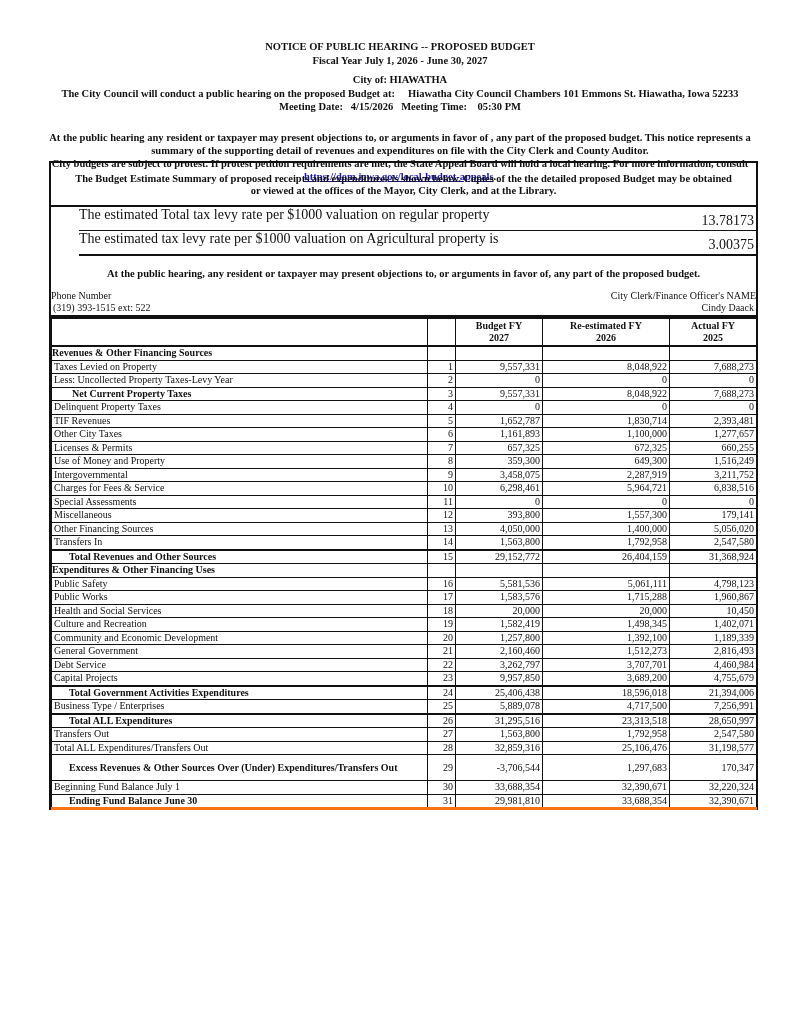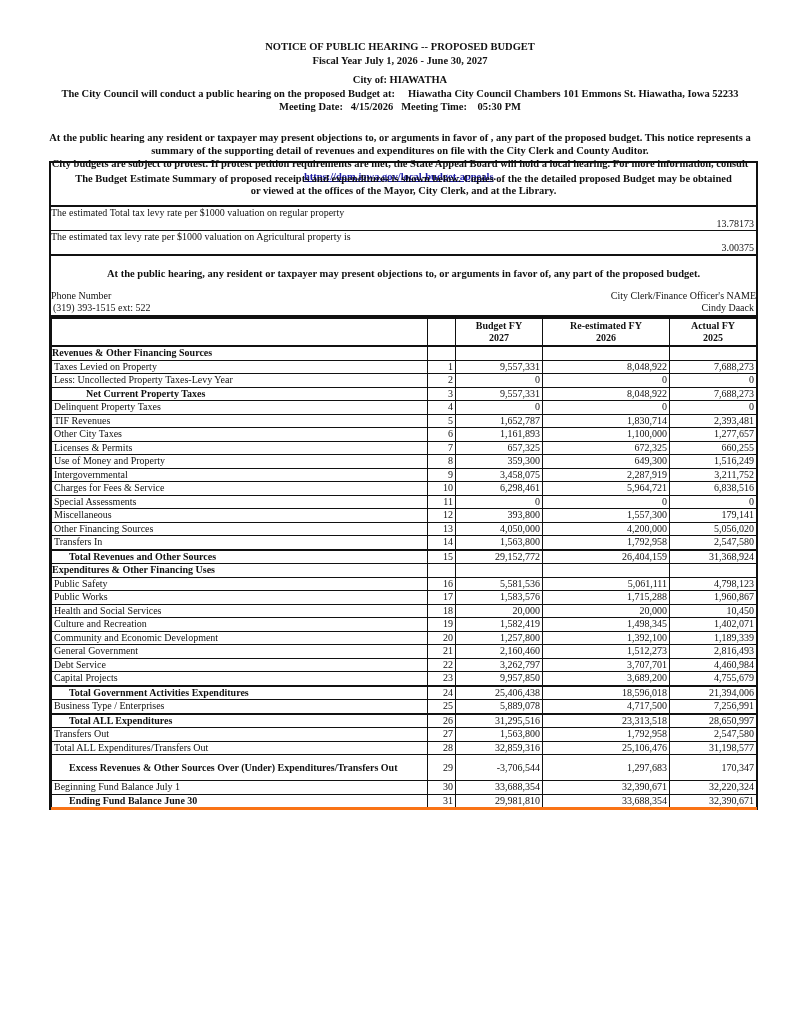--- a/index.html
+++ b/index.html
@@ -3,37 +3,37 @@
 <meta charset="utf-8">
 <style>
   html, body { margin:0; padding:0; background:#ffffff; }
   body { width:791px; height:1024px; position:relative; font-family:"Liberation Serif", serif; color:#111; overflow:hidden; }
   .hdr { position:absolute; left:40px; width:720px; text-align:center; font-weight:bold; font-size:10.5px; line-height:13px; }
   .hdr .line { display:block; }
   .hdr a { color:#1a1aa8; text-decoration:underline; }
   .frame { position:absolute; left:49px; top:161px; width:705px; border:2px solid #111; border-bottom:none; }
   .box { border-bottom:2px solid #111; }
   .intro { height:44px; font-weight:bold; font-size:10.5px; text-align:center; padding:10px 20px 8px; box-sizing:border-box; line-height:12px; }
-  .levy { height:23px; font-size:10px; position:relative; border-bottom:1px solid #111; }
+  .levy { height:23px; font-size:14px; position:relative; border-bottom:1px solid #111;margin-left:28px; }
   .levy .lbl { position:absolute; left:0; top:0; }
   .levy .val { position:absolute; right:2px; bottom:1px; }
   .levy.last { border-bottom:2px solid #111; }
   .hear { height:59px; position:relative; font-size:10px; border-bottom:3px solid #111; }
   .hear .msg { position:absolute; left:0; right:0; top:12px; text-align:center; font-weight:bold; font-size:10.5px; }
   .hear .ph1 { position:absolute; left:0; top:34px; }
   .hear .ph2 { position:absolute; left:2px; top:46px; }
   .hear .cc1 { position:absolute; right:0; top:34px; }
   .hear .cc2 { position:absolute; right:2px; top:46px; }
   table.budget { border-collapse:collapse; width:705px; font-size:10px; table-layout:fixed; }
   table.budget td, table.budget th { border:1px solid #111; padding:0 2px; height:12.5px; line-height:12px; }
   table.budget th { font-weight:bold; text-align:center; height:26px; font-size:10px; }
   table.budget td.num { text-align:right; }
   table.budget td.ln { text-align:right; }
   table.budget tr.bold td.label { font-weight:bold;padding-left:17px; }
-  table.budget tr.indent td.label { padding-left:34px; font-weight:bold; }
+  table.budget tr.indent td.label { padding-left:20px; font-weight:bold; }
   table.budget tr.section td.label { font-weight:bold; padding-left:0; }
   table.budget tr.tall td { height:25px; }
   table.budget tr.thick td { border-top:2px solid #111; }
   table.budget tr.lastrow td { border-bottom:3px solid #f97316; }
   table.budget tr.head th { border-bottom:2px solid #111; }
 </style>
 </head>
 <body>
 
 <div class="hdr" style="top:40px;">
@@ -172,21 +172,21 @@
           <td class="label">Miscellaneous</td>
           <td class="ln">12</td>
           <td class="num">393,800</td>
           <td class="num">1,557,300</td>
           <td class="num">179,141</td>
         </tr>
         <tr class="">
           <td class="label">Other Financing Sources</td>
           <td class="ln">13</td>
           <td class="num">4,050,000</td>
-          <td class="num">4,200,000</td>
+          <td class="num">1,400,000</td>
           <td class="num">5,056,020</td>
         </tr>
         <tr class="">
           <td class="label">Transfers In</td>
           <td class="ln">14</td>
           <td class="num">1,563,800</td>
           <td class="num">1,792,958</td>
           <td class="num">2,547,580</td>
         </tr>
         <tr class="bold thick">

